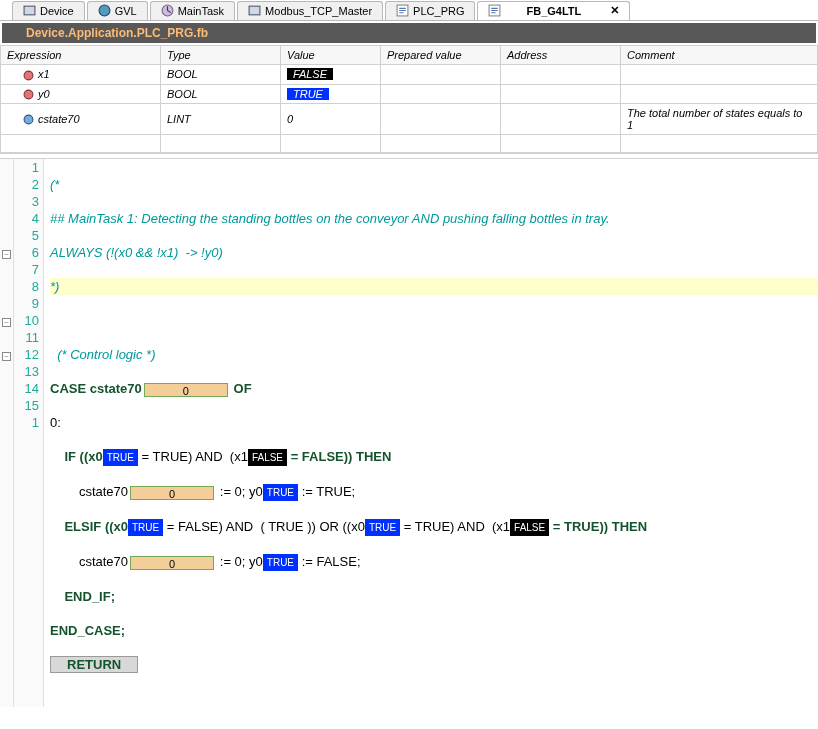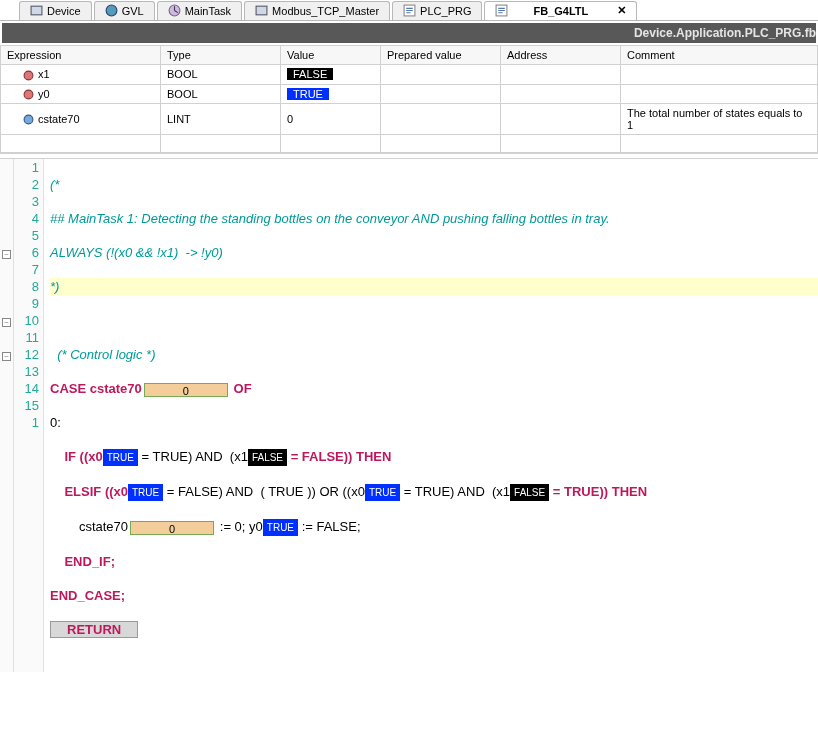--- a/index.html
+++ b/index.html
@@ -1,48 +1,48 @@
 <!DOCTYPE html>
 <html><head>
 <meta charset="utf-8">
 <style>
   * { box-sizing: border-box; font-family: Tahoma, Arial, sans-serif; }
   body { margin: 0; padding: 0; background: #fff; font-size: 11px; width: 818px; }
 
   
-  .tabs { display: flex; align-items: center; background: #fff; border-bottom: 1px solid #b8b8b8; height: 21px; padding-left: 19px; }
+  .tabs { display: flex; align-items: center; background: #fff; border-bottom: 1px solid #b8b8b8; height: 21px; padding-left: 12px; }
   .tab { display: flex; align-items: center; gap: 4px; padding: 2px 10px; border: 1px solid #b8b8b8; border-bottom: none; margin-right: 2px; background: #f0f0f0; border-top-left-radius: 3px; border-top-right-radius: 3px; height: 19px; }
   .tab.active { background: #fff; font-weight: bold; gap: 25px; }
   .tab .close { margin-left: 4px; font-weight: bold; cursor: pointer; }
   .tab-icon { width: 13px; height: 13px; display: inline-flex; align-items: center; justify-content: center; }
 
   
   .crumb-wrap { background: #fff; padding: 2px; }
-  .crumb { background: #585858; color: #e5e5e5; font-weight: bold; padding: 3px 0; font-size: 12px; text-align: right; }
-
-  
-  .var-grid { border-collapse: collapse; width: 100%; }
+  .crumb { background: #585858; color: #fdba74; font-weight: bold; padding: 3px 24px; font-size: 12px; }
+
+  
+  .var-grid { border-collapse: collapse; width: 100%; font-style: italic; }
   .var-grid th, .var-grid td { border: 1px solid #d0d0d0; padding: 3px 6px; text-align: left; vertical-align: middle; font-size: 11px; height: 18px; }
   .var-grid th { background: #f7f7f7; font-weight: normal; }
   .var-grid td.expr { padding-left: 22px; }
   .var-icon { width: 11px; height: 11px; display: inline-block; margin-right: 4px; vertical-align: middle; }
   .val-true  { background: #0030ff; color: #fff; padding: 0 6px; display: inline-block; }
   .val-false { background: #000; color: #fff; padding: 0 6px; display: inline-block; }
   .blank-row td { height: 18px; }
 
   
   .splitter { height: 6px; background: #fff; border-top: 1px solid #d0d0d0; border-bottom: 1px solid #d0d0d0; }
 
   
   .editor { display: flex; font-family: "Courier New", monospace; font-size: 13px; line-height: 17px; }
   .fold-col { width: 14px; background: #fafafa; border-right: 1px solid #e0e0e0; text-align: center; color: #888; user-select: none; }
   .num-col  { width: 30px; background: #fafafa; border-right: 1px solid #e0e0e0; text-align: right; padding-right: 4px; color: #2a9; user-select: none; }
   .code-col { flex: 1; padding-left: 6px; white-space: pre; overflow: hidden; }
   .c-comment { color: #009999; font-style: italic; }
-  .c-kw      { color: #be185d; font-weight: bold; }
+  .c-kw      { color: #14532d; font-weight: bold; }
   .c-id      { color: #000; }
   .val-field { background: #f3ce9b; border: 1px solid #7a5; padding: 0 38px; color: #000; margin: 0 2px; display: inline-block; height: 14px; line-height: 14px; vertical-align: middle; font-size: 11px; }
   .mini-true  { background: #0030ff; color: #fff; padding: 0 4px; font-size: 10px; display: inline-block; vertical-align: middle; }
   .mini-false { background: #000; color: #fff; padding: 0 4px; font-size: 10px; display: inline-block; vertical-align: middle; }
   .return-box { background: #d8d8d8; border: 1px solid #999; padding: 0 16px; }
   .hl-line { background: #ffffcc; }
   .fold-mark { display:inline-block; width:9px; height:9px; border:1px solid #888; font-size:8px; line-height:8px; text-align:center; background:#fff; }
 </style>
 </head>
 <body>
@@ -201,19 +201,20 @@
   <div class="code-col">
 <div><span class="c-comment">(*</span></div>
 <div><span class="c-comment">## MainTask 1: Detecting the standing bottles on the conveyor AND pushing falling bottles in tray.</span></div>
 <div><span class="c-comment">ALWAYS (!(x0 &amp;&amp; !x1)  -&gt; !y0)</span></div>
 <div class="hl-line"><span class="c-comment">*)</span></div>
 <div>&nbsp;</div>
 <div><span class="c-comment">  (* Control logic *)</span></div>
 <div><span class="c-kw">CASE cstate70</span><span class="val-field">0</span><span class="c-kw"> OF</span></div>
 <div><span class="c-id">0:</span></div>
 <div><span class="c-kw">    IF ((x0</span><span class="mini-true">TRUE</span><span class="c-id"> = TRUE) AND  (x1</span><span class="mini-false">FALSE</span><span class="c-kw"> = FALSE)) THEN</span></div>
+<div><span class="c-id">        cstate70</span><span class="val-field">0</span><span class="c-id"> := 0; y0</span><span class="mini-true">TRUE</span><span class="c-id"> := TRUE;</span></div>
 <div><span class="c-kw">    ELSIF ((x0</span><span class="mini-true">TRUE</span><span class="c-id"> = FALSE) AND  ( TRUE )) OR ((x0</span><span class="mini-true">TRUE</span><span class="c-id"> = TRUE) AND  (x1</span><span class="mini-false">FALSE</span><span class="c-kw"> = TRUE)) THEN</span></div>
 <div><span class="c-id">        cstate70</span><span class="val-field">0</span><span class="c-id"> := 0; y0</span><span class="mini-true">TRUE</span><span class="c-id"> := FALSE;</span></div>
 <div><span class="c-kw">    END_IF;</span></div>
 <div><span class="c-kw">END_CASE;</span></div>
 <div><span class="return-box c-kw">RETURN</span></div>
   </div>
 </div>
 
 </body></html>

